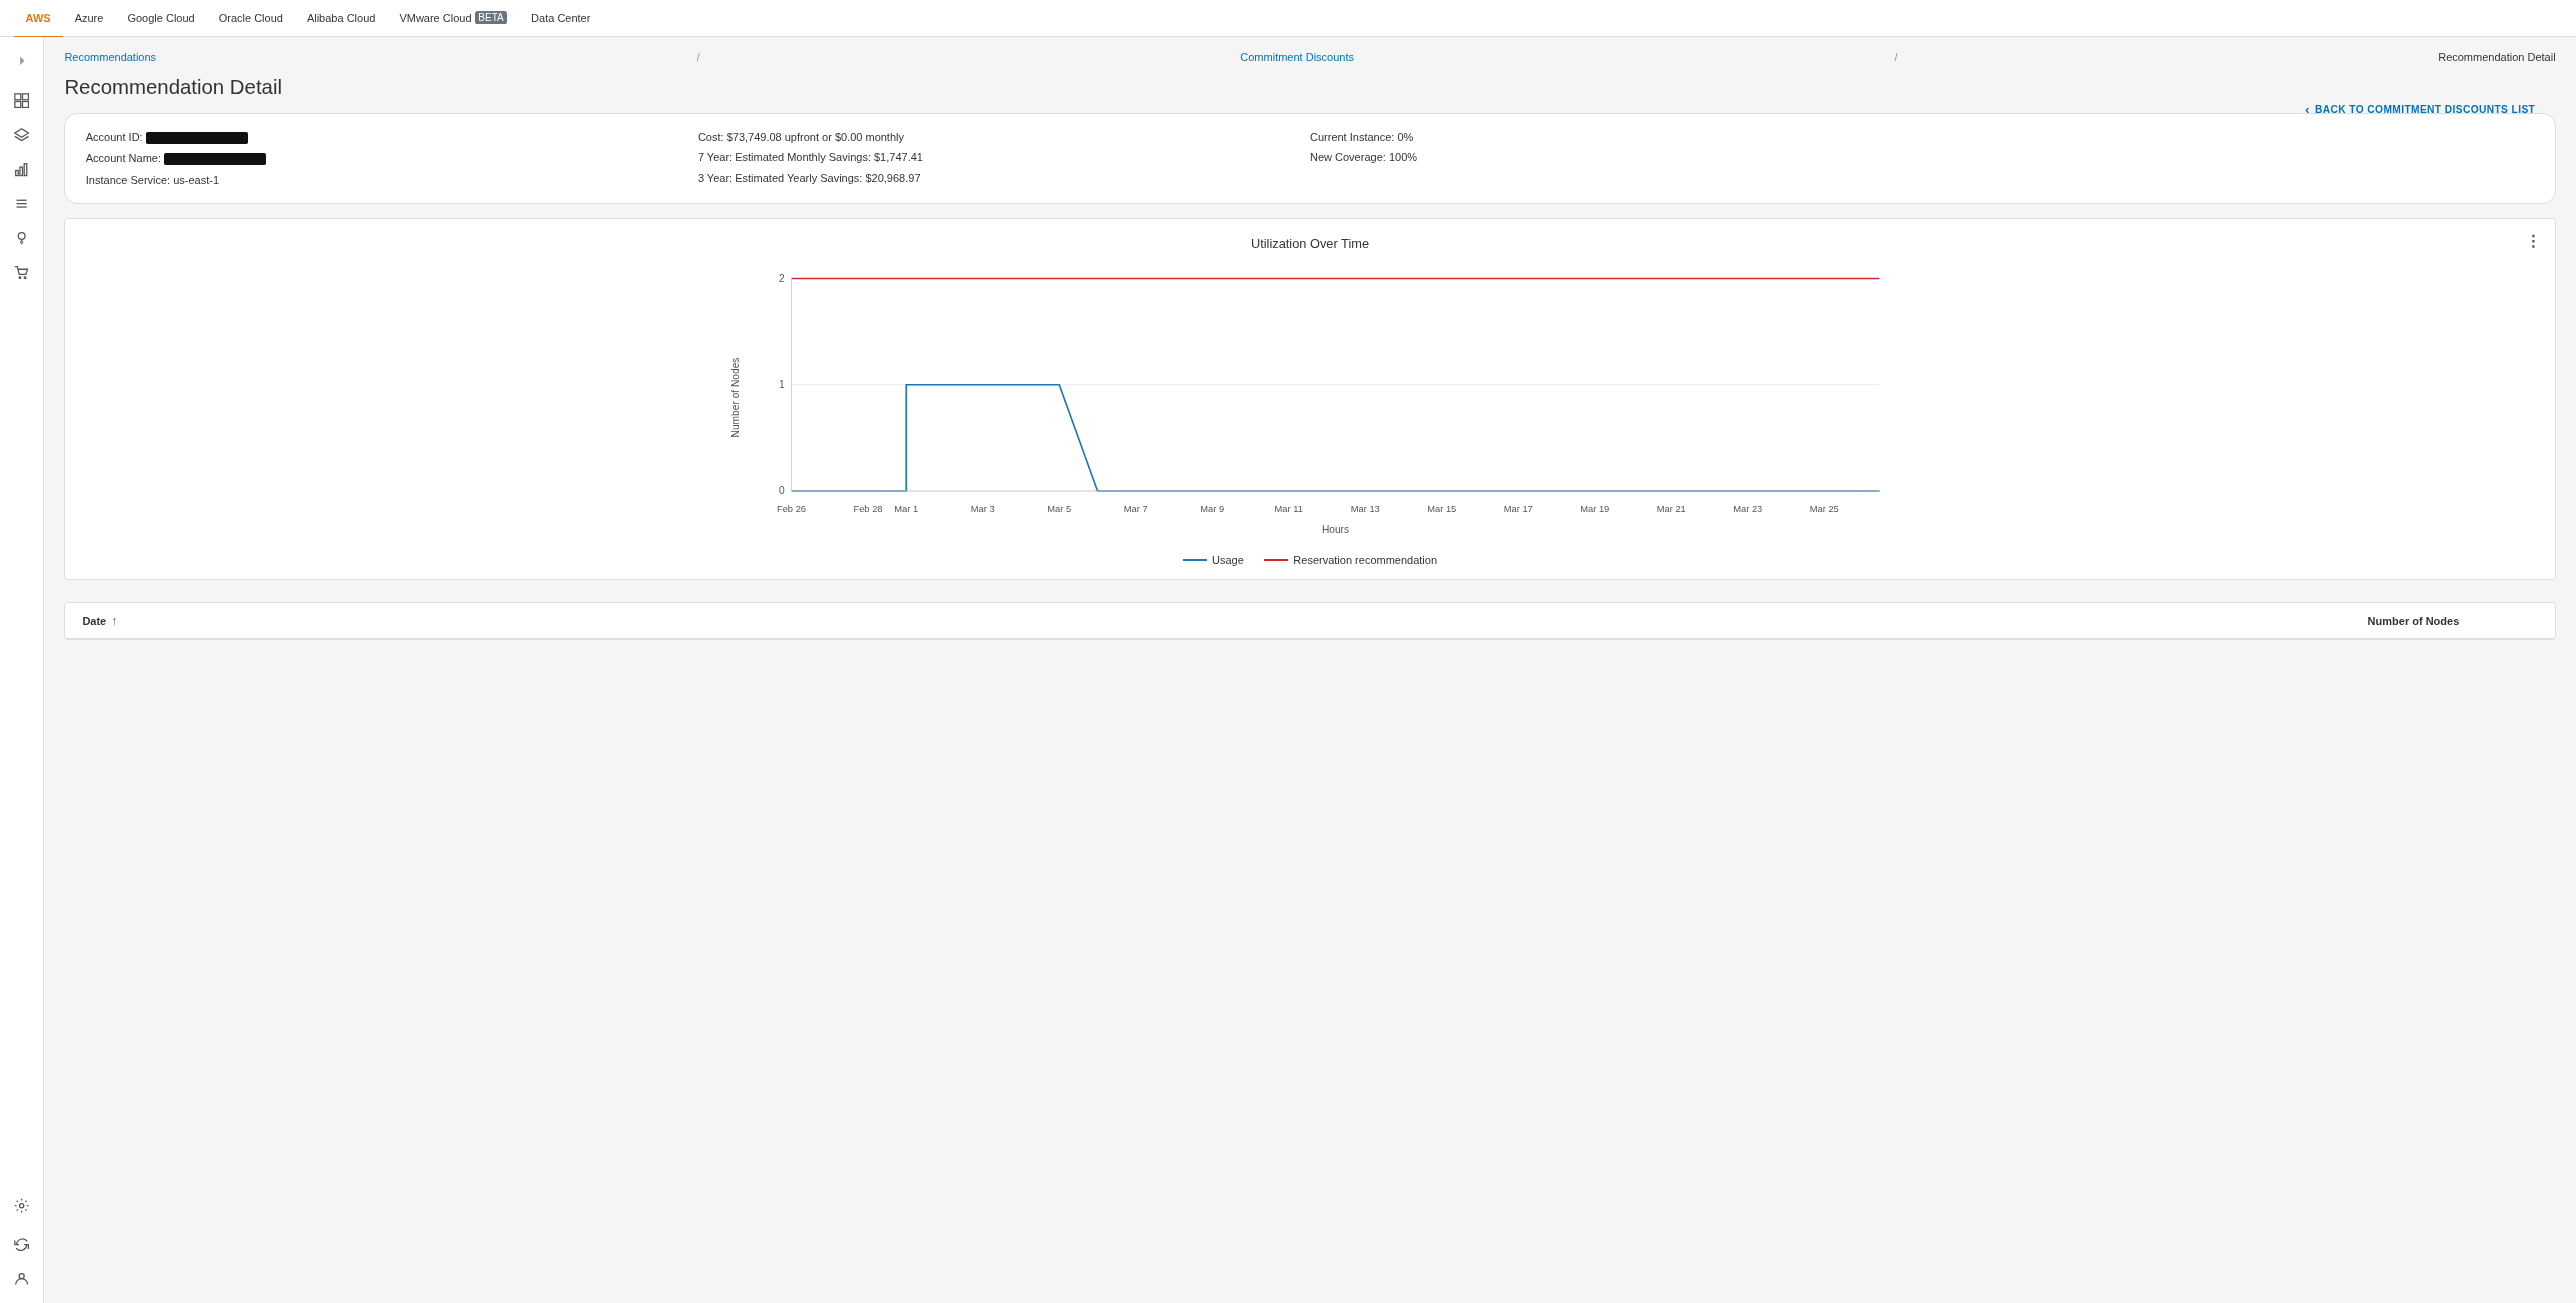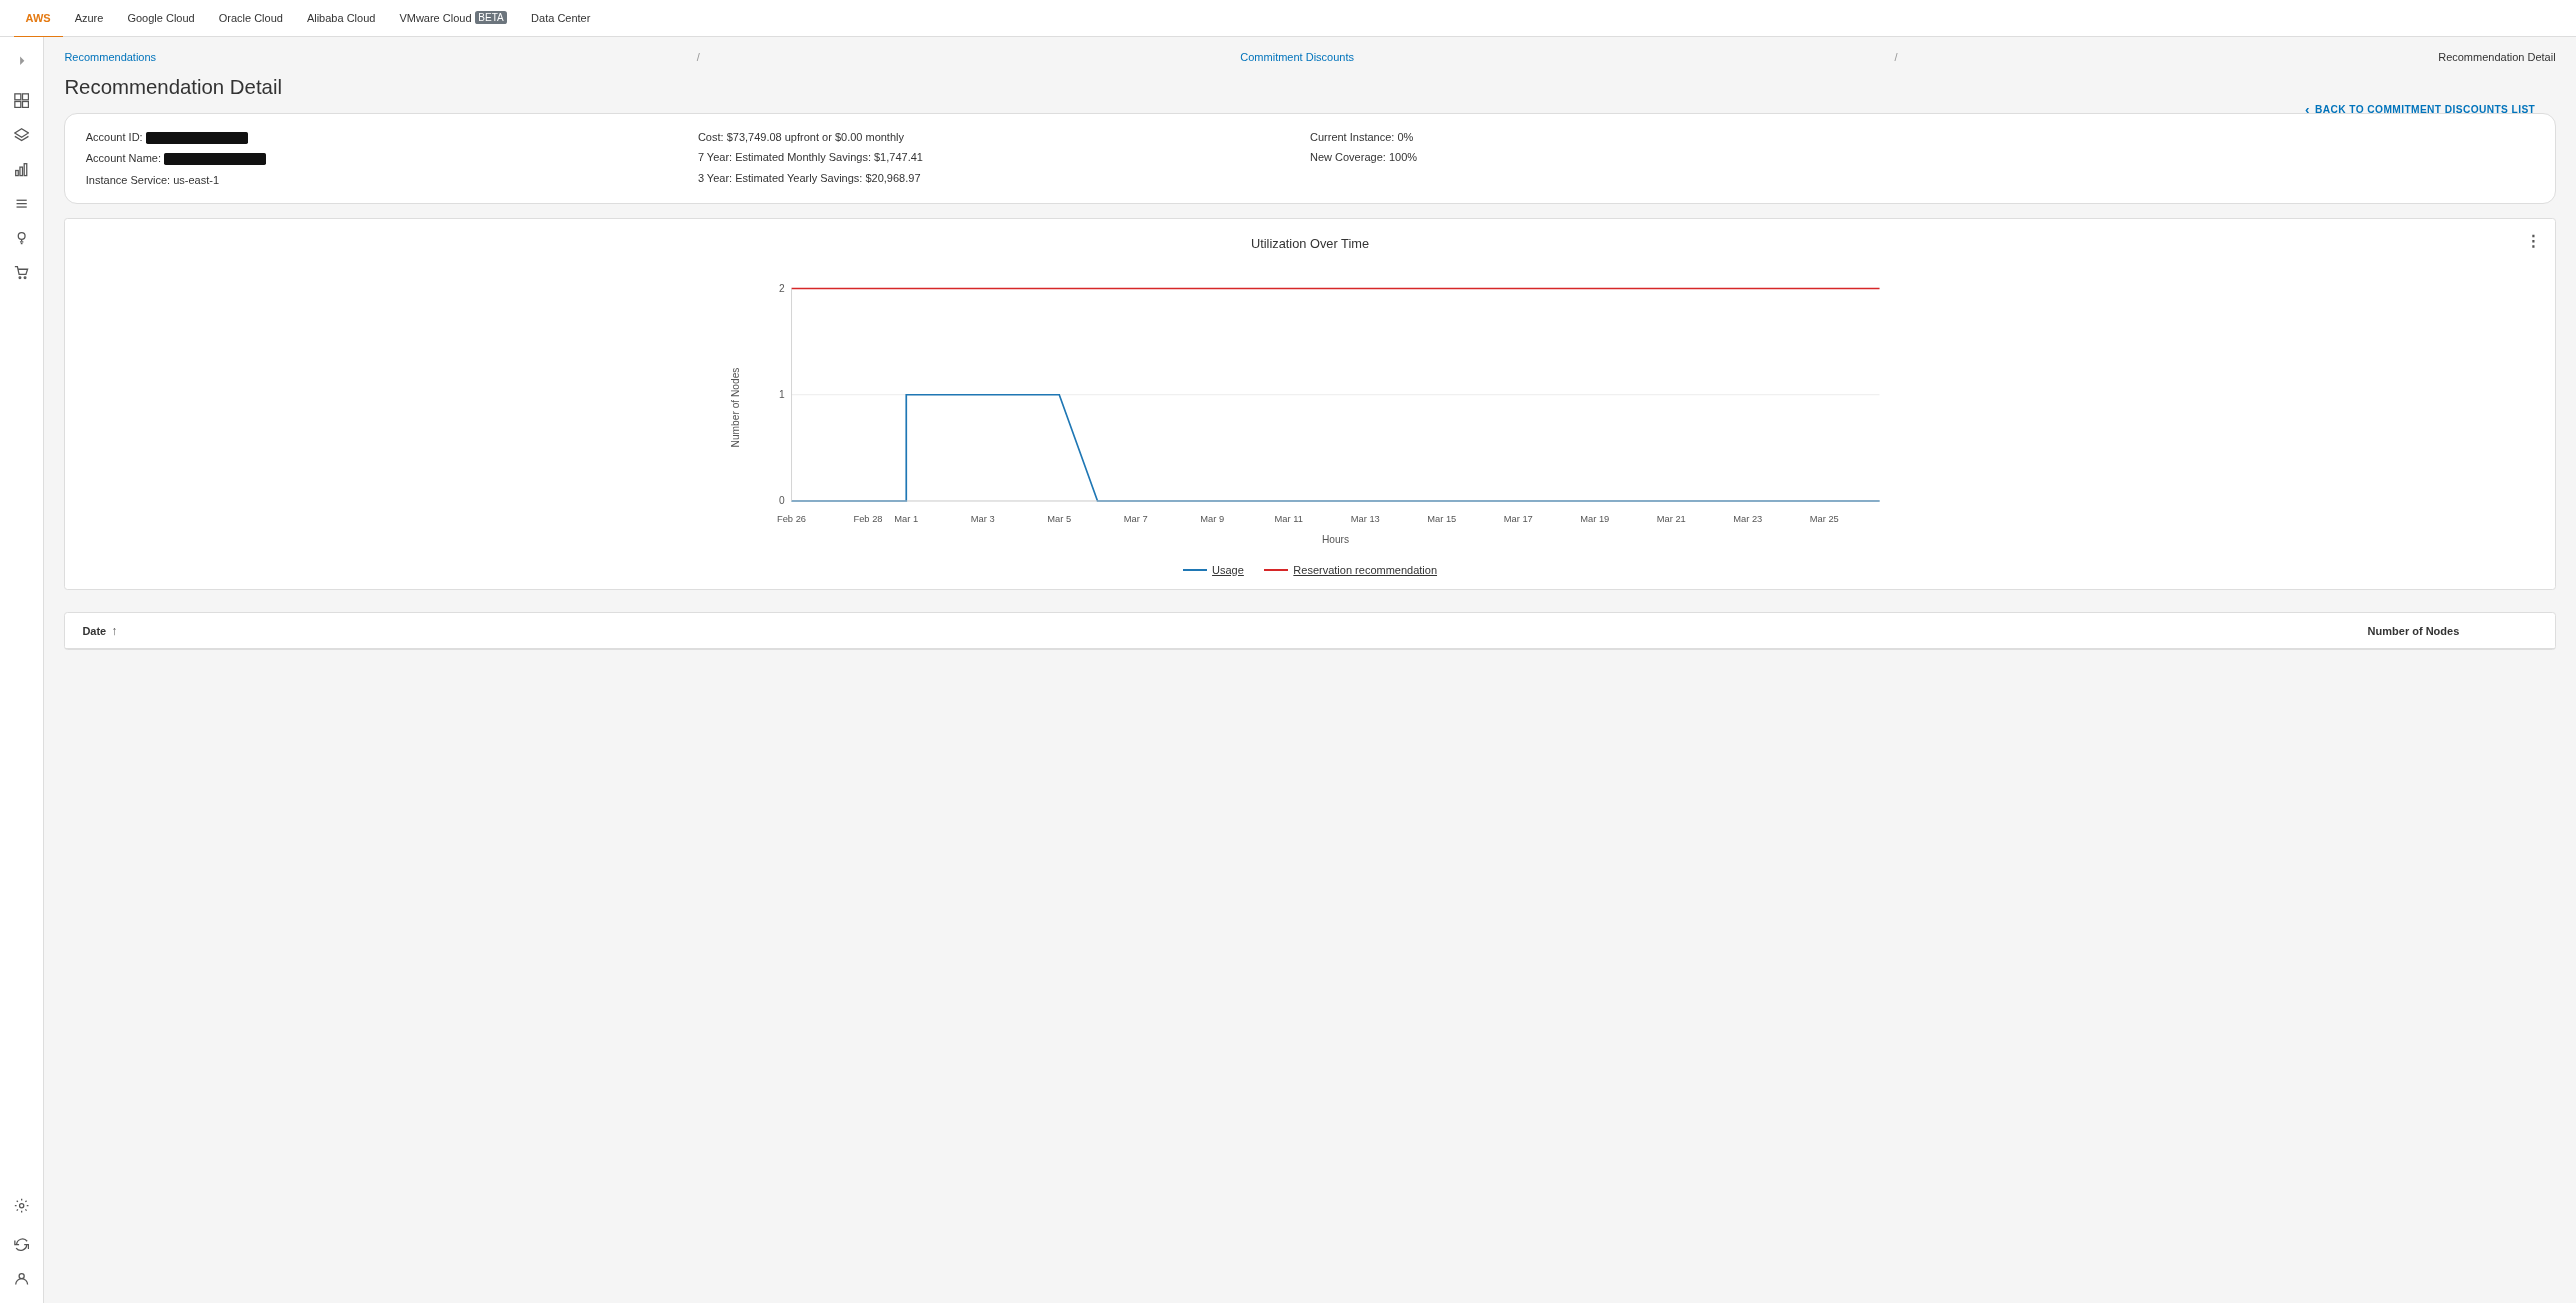--- a/index.html
+++ b/index.html
@@ -37,30 +37,30 @@
 
     
     .info-card { background: #fff; border: 0.9px solid #ddd; border-radius: 13px; padding: 17px 20.4px; margin-bottom: 13.6px; }
     .info-grid { display: grid; grid-template-columns: 1fr 1fr 1fr 1fr; gap: 10.2px 0; }
     .info-col { display: flex; flex-direction: column; gap: 8.5px; }
     .info-row { font-size: 11px; color: #333; }
     .info-redacted { display: inline-block; background: #111; color: #111; border-radius: 1.7px; min-width: 102px; height: 12px; vertical-align: middle; }
 
     
     .chart-card { background: #fff; border: 0.9px solid #ddd; border-radius: 3.4px; padding: 17px 13.6px 13.6px; margin-bottom: 13.6px; position: relative; }
-    .chart-title { text-align: center; font-size: 12.8px; font-weight: 500; color: #333; margin-bottom: 12px; }
+    .chart-title { text-align: center; font-size: 12.8px; font-weight: 500; color: #333; margin-bottom: 2px; }
     .chart-menu { position: absolute; right: 13.6px; top: 13.6px; cursor: pointer; color: #555; font-size: 15.3px; font-weight: 700; }
 
     
     .chart-area { position: relative; width: 100%; }
     .chart-svg { width: 100%; }
 
     
     .chart-legend { display: flex; justify-content: center; gap: 20.4px; margin-top: 10.2px; }
-    .legend-item { display: flex; align-items: center; gap: 5.1px; font-size: 11px; text-decoration: underline; }
+    .legend-item { display: flex; align-items: center; gap: 5.1px; font-size: 11px; }
     .legend-line { width: 24px; height: 1.7px; }
     .legend-blue { background: #1f77b4; }
     .legend-red { background: #d62728; }
 
     
     .table-card { background: #fff; border: 0.9px solid #ddd; border-radius: 3.4px; padding: 0; margin-top: 22px; }
     .table-header { display: flex; align-items: center; padding: 10.2px 17px; border-bottom: 0.9px solid #ddd; }
     .table-col-date { flex: 1; font-weight: 600; font-size: 11px; display: flex; align-items: center; gap: 5.1px; }
     .table-col-nodes { width: 170px; font-weight: 600; font-size: 11px; }
     .sort-icon { color: #555; font-size: 12px; }

